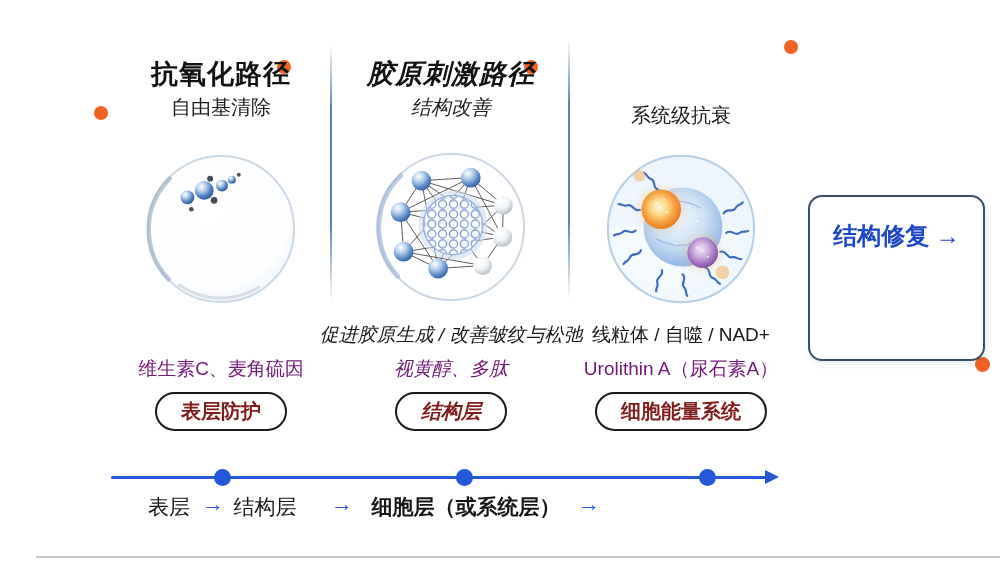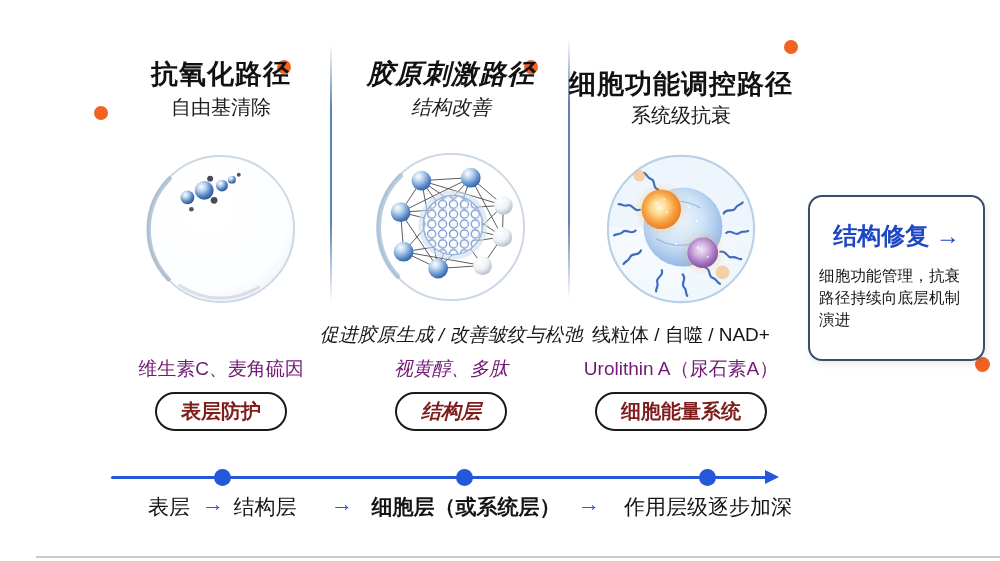--- a/index.html
+++ b/index.html
@@ -168,21 +168,20 @@
       <circle cx="132" cy="88" r="10" fill="url(#g2spw)"></circle>
       <circle cx="67" cy="120" r="10" fill="url(#g2sp)"></circle>
       <circle cx="112" cy="117" r="9.5" fill="url(#g2spw)"></circle>
     </svg>
     <div class="desc1">促进胶原生成 / 改善皱纹与松弛</div>
     <div class="desc2">视黄醇、多肽</div>
     <div class="badge">结构层</div>
   </div>
 
   <div class="col" id="col-3">
-    <div class="col-title">细胞功能调控路径</div>
     <div class="col-subtitle">系统级抗衰</div>
     <svg class="illus" viewBox="0 0 160 160">
       <defs>
         <radialGradient id="g3bg" cx="48%" cy="40%" r="75%">
           <stop offset="0%" stop-color="#fbfdff"></stop>
             <stop offset="80%" stop-color="#f2f8fd"></stop>
             <stop offset="100%" stop-color="#e3eef9"></stop>
         </radialGradient>
         <radialGradient id="g3core" cx="45%" cy="40%" r="70%">
           <stop offset="0%" stop-color="#eff6fd"></stop>
@@ -266,31 +265,29 @@
           <circle cx="75" cy="95" r="1"></circle>
       </g>
     </svg>
     <div class="desc1">线粒体 / 自噬 / NAD+</div>
     <div class="desc2">Urolithin A（尿石素A）</div>
     <div class="badge">细胞能量系统</div>
   </div>
 
   <div id="callout">
     <div class="callout-head">结构修复 →</div>
-    <div class="callout-body">细胞功能管理，抗衰路径持续向底层机制演进</div>
   </div>
 
   <div id="timeline-line"></div>
   <div id="timeline-arrowhead"></div>
   <div class="timeline-dot" id="tdot-1"></div>
   <div class="timeline-dot" id="tdot-2"></div>
   <div class="timeline-dot" id="tdot-3"></div>
 
   <div class="stage-label" id="stage-l1">表层</div>
   <div class="stage-arrow" id="stage-a1">→</div>
   <div class="stage-label" id="stage-l2">结构层</div>
   <div class="stage-arrow" id="stage-a2">→</div>
   <div class="stage-label" id="stage-l3">细胞层（或系统层）</div>
   <div class="stage-arrow" id="stage-a3">→</div>
-  <div class="stage-label" id="stage-l4">作用层级逐步加深</div>
 
   <div id="bottom-rule"></div>
 </div>
 
 </body></html>

